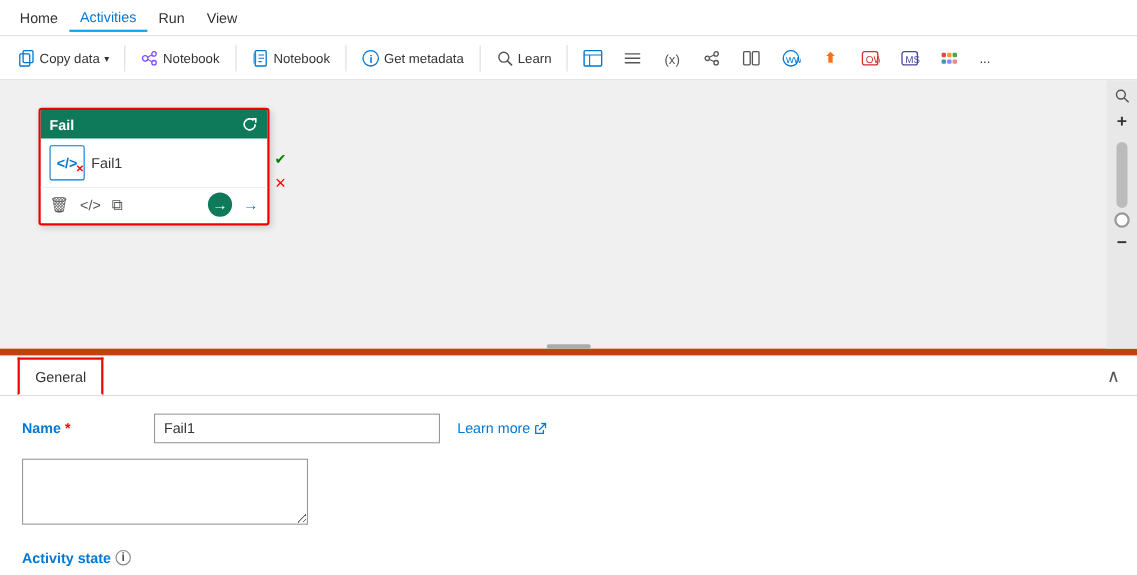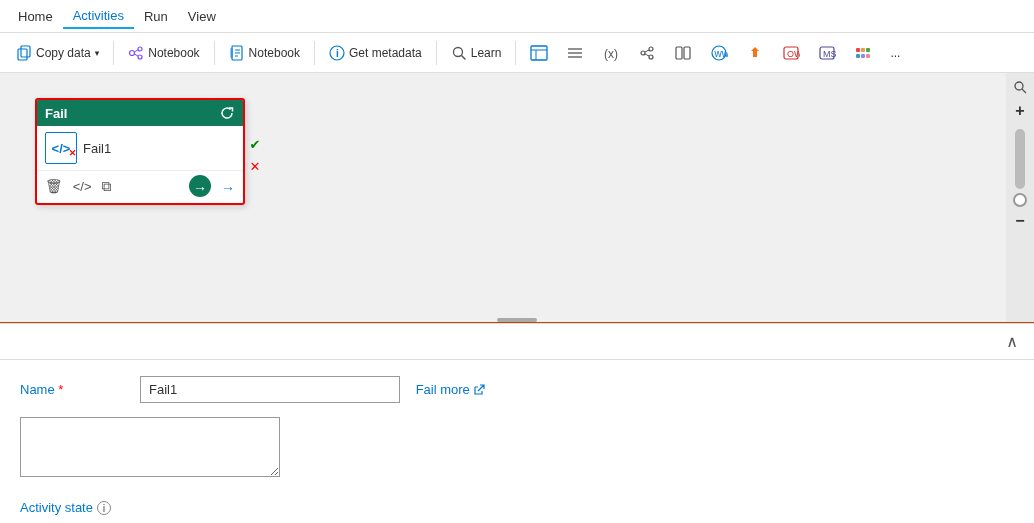--- a/index.html
+++ b/index.html
@@ -23,21 +23,21 @@
     .toolbar-btn {
       display: flex; align-items: center; gap: 4px; padding: 4px 8px; cursor: pointer;
       border-radius: 2px; font-size: 12px; color: #333; white-space: nowrap;
     }
     .toolbar-separator { width: 1px; background: #ddd; height: 24px; margin: 0 4px; }
     .toolbar-icon { width: 16px; height: 16px; display: inline-flex; align-items: center; justify-content: center; }
 
     
     .canvas-area {
       background: #f0f0f0; position: relative; overflow: hidden;
-      height: 250px; border-bottom: 1px solid #c2410c;
+      height: 250px; border-bottom: 6px solid #c2410c;
     }
 
     
     .activity-node {
       position: absolute; left: 35px; top: 25px;
       width: 210px; border: 2px solid #e00; border-radius: 3px;
       background: #fff; box-shadow: 2px 2px 6px rgba(0,0,0,0.15);
     }
     .activity-header {
       background: #0e7a5a; color: #fff; padding: 5px 8px; font-size: 13px; font-weight: 600;
@@ -74,21 +74,21 @@
     .tab {
       padding: 8px 14px; cursor: pointer; font-size: 13px; color: #333; position: relative;
       border: 1px solid transparent; margin-bottom: -1px;
     }
     .tab.active { border: 2px solid #e00; color: #333; background: #fff; border-bottom: 1px solid #fff; }
     .collapse-btn { cursor: pointer; color: #555; font-size: 16px; }
 
     
     .form-area { padding: 16px 20px; }
     .form-row { display: flex; align-items: flex-start; margin-bottom: 14px; }
-    .form-label { width: 120px; font-size: 13px; color: #0078d4; font-weight: 400; padding-top: 6px; flex-shrink: 0; }
+    .form-label { width: 120px; font-size: 13px; color: #0078d4; font-weight: 700; padding-top: 6px; flex-shrink: 0; }
     .form-label.required::after { content: ' *'; color: red; }
     .form-control { flex: 1; }
     .form-input {
       border: 1px solid #999; padding: 5px 8px; font-size: 13px; width: 260px;
       outline: none; color: #333;
     }
     .form-textarea {
       border: 1px solid #999; padding: 5px 8px; font-size: 13px; width: 260px; height: 60px;
       outline: none; resize: vertical; font-family: inherit;
     }
@@ -293,45 +293,48 @@
   </div>
 
   <div style="position:absolute;bottom:0;left:50%;transform:translateX(-50%);">
     <div style="width:40px;height:4px;background:#aaa;border-radius:2px;"></div>
   </div>
 </div>
 
 <div class="bottom-panel">
   <div class="tabs-row">
     <div class="tabs-left">
+      <div class="tab active">
+        <span>General</span>
+      </div>
     </div>
     <div class="collapse-btn">∧</div>
   </div>
 
   <div class="form-area">
 
     <div class="form-row">
       <div class="form-label required">Name</div>
       <div class="form-control">
         <input class="form-input" type="text" value="Fail1" style="">
         <a class="learn-more" href="#">
-          <span>Fail more</span>
+          <span>Learn more</span>
           <svg width="12" height="12" viewBox="0 0 12 12">
               <path d="M7 1h4v4M5 7l6-6M2 3h3M2 3v7h7v-3" fill="none" stroke="#0078d4" stroke-width="1.2"></path>
             </svg>
         </a>
       </div>
     </div>
 
     <div class="form-row">
       <div class="form-control">
         <textarea class="form-textarea" style=""></textarea>
       </div>
     </div>
 
     <div class="form-row">
-      <div class="form-label" style="display:flex;align-items:center;">
+      <div class="form-label" style="display:flex;">
         <span>Activity state</span>
         <span class="info-icon">i</span>
       </div>
     </div>
   </div>
 </div>
 
 </body></html>

